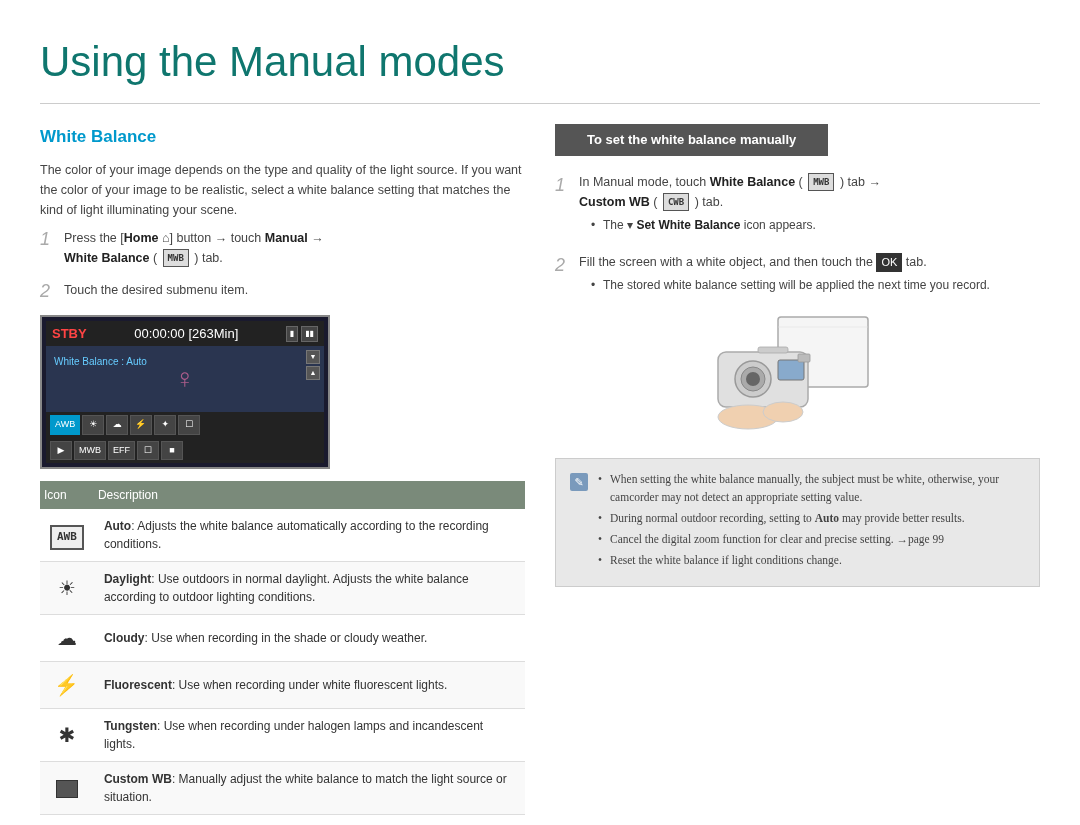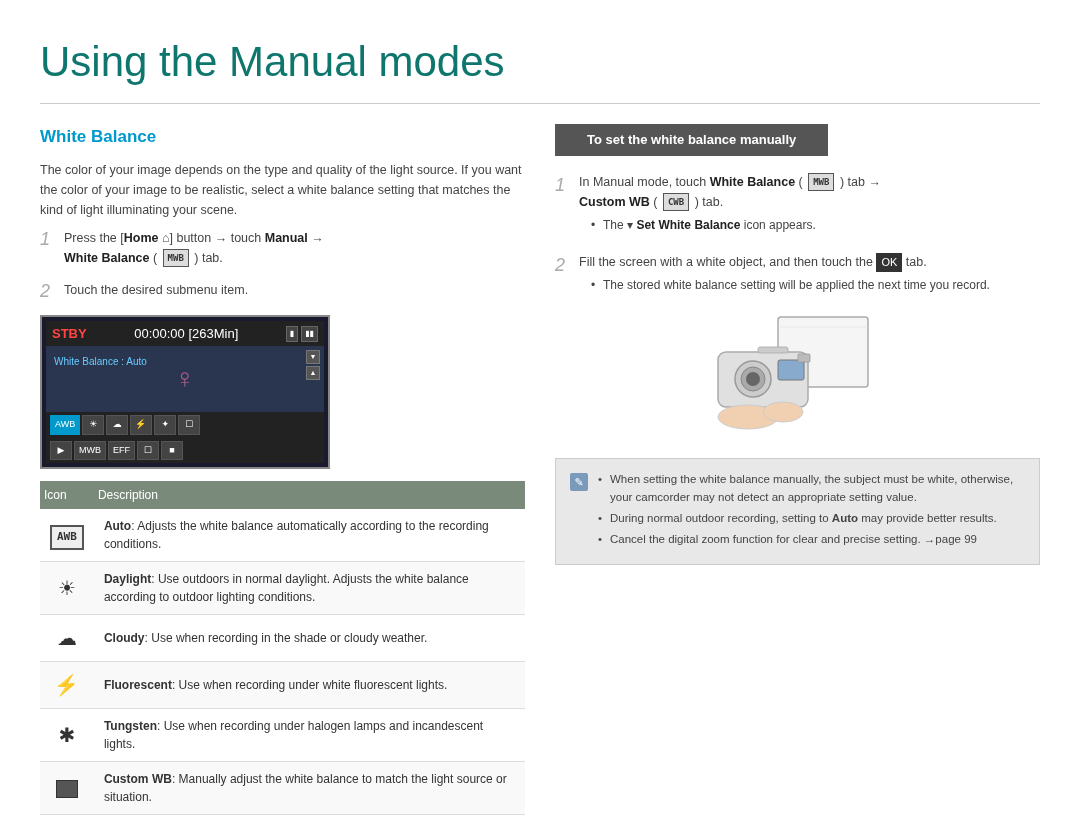--- a/index.html
+++ b/index.html
@@ -280,20 +280,21 @@
       margin-left: 28px;
     }
     .note-content ul {
       list-style: none;
       padding: 0;
     }
     .note-content ul li {
       padding-left: 12px;
       position: relative;
       margin-bottom: 4px;
+      font-family: Liberation Serif, serif;
     }
     .note-content ul li::before {
       content: "•";
       position: absolute;
       left: 0;
     }
     .ok-box {
       display: inline-block;
       background: #333;
       color: #fff;
@@ -461,17 +462,18 @@
     </div>
 
     
     <div class="note-box">
       <span class="note-icon">✎</span>
       <div class="note-content">
         <ul id="note-list">
         <li>When setting the white balance manually, the subject must be white, otherwise, your camcorder may not detect an appropriate setting value.</li>
             <li>During normal outdoor recording, setting to <strong>Auto</strong> may provide better results.</li>
             <li>Cancel the digital zoom function for clear and precise setting. →page 99</li>
+            <li>Reset the white balance if light conditions change.</li>
           </ul>
       </div>
     </div>
   </div>
 </div>
 
 </body></html>

